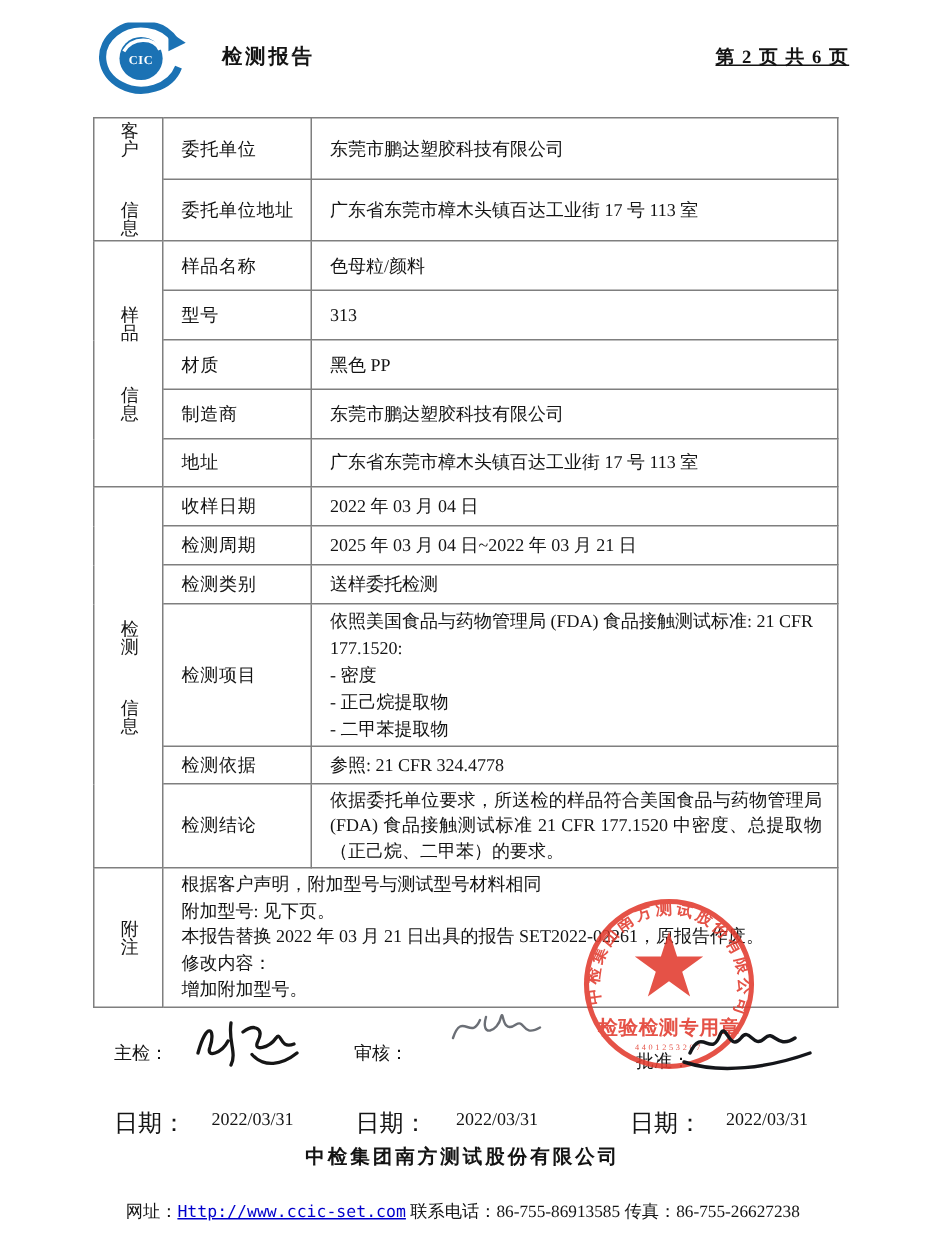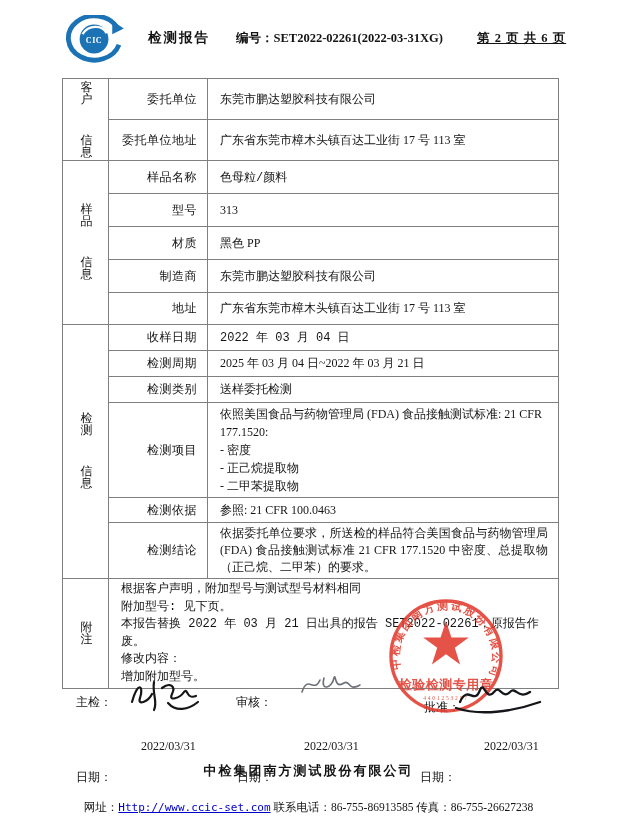--- a/index.html
+++ b/index.html
@@ -16,35 +16,35 @@
   table.rpt{
     position:absolute;left:62px;top:78px;width:496px;
     border-collapse:collapse;table-layout:fixed;
     font-size:12px;
   }
   table.rpt td{
     border:1px solid #7f7f7f;vertical-align:middle;
     padding:2px 10px 2px 12px;overflow:hidden;
   }
   table.rpt{border:1.5px solid #6b6b6b;}
-  tr.gb td{border-top:1.5px solid #6b6b6b;font-family:Liberation Mono, monospace;}
+  tr.gb td{border-top:1.5px solid #6b6b6b;}
   td.grp{
     text-align:center;padding:0;line-height:1;
   }
   .grp-inner{display:flex;flex-direction:column;align-items:center;justify-content:center;gap:29px;}
-  td.lbl{letter-spacing:0.5px;text-align:right;}
+  td.lbl{letter-spacing:0.5px;}
   .h34{height:34px}.h33{height:33px}.h32{height:32px}.h26{height:26px}
   .h90{height:90px}.h25{height:25px}.h50{height:50px}.h89{height:89px}
   td.multiline{vertical-align:middle;padding-top:4px;padding-bottom:4px;}
   .ln{line-height:18px;}
   .concl{line-height:17px;text-align:justify;}
   .note-ln{line-height:17.5px;}
   
   .sig-label{position:absolute;font-size:12px;}
-  .sig-date-label{position:absolute;font-size:12px;margin-top:30px;}
+  .sig-date-label{position:absolute;font-size:16px;}
   .sig-date{position:absolute;font-size:12px;}
   .sig-svg{position:absolute;}
   
   .stamp{position:absolute;left:386px;top:597px;width:120px;height:120px;opacity:0.88;z-index:6;}
   
   .ft-company{position:absolute;left:0;top:762px;width:617px;text-align:center;font-size:13px;font-weight:bold;letter-spacing:2px;}
   .ft-line2{position:absolute;left:0;top:783px;width:617px;text-align:center;font-size:11.5px;}
   .ft-line3{position:absolute;left:0;top:800px;width:617px;text-align:center;font-size:11.5px;}
   .ft-url{color:#0000cc;text-decoration:underline;font-family:"DejaVu Sans Mono","Liberation Mono",monospace;font-size:11px;margin-top:48px;}
 </style>
@@ -54,21 +54,20 @@
 <div class="page">
 
   <svg class="hdr-logo" viewBox="0 0 64 50">
     <path d="M55 13 A 27 23 0 1 0 57 31" stroke="#1b72b4" stroke-width="5" fill="none"></path>
     <polygon points="50,6 62,14 50,20" fill="#1b72b4"></polygon>
     <circle cx="31" cy="25" r="15" fill="#1b72b4"></circle>
     <path d="M19 20 C25 10 40 10 44 19" stroke="#ffffff" stroke-width="2.4" fill="none"></path>
     <text x="31" y="29" font-size="8.5" font-weight="bold" fill="#ffffff" text-anchor="middle" letter-spacing="0.5">CIC</text>
   </svg>
   <div class="hdr-title">检测报告</div>
-  <div class="hdr-no">编号：SET2022-02261(2022-03-31XG)</div>
   <div class="hdr-page">第 2 页 共 6 页</div>
 
   <table class="rpt">
     <colgroup>
         <col style="width:46px">
         <col style="width:99px">
         <col style="width:351px">
       </colgroup>
 
     <tbody>
@@ -136,21 +135,21 @@
       <td class="lbl">检测项目</td>
       <td class="multiline">
         <div class="ln">依照美国食品与药物管理局 (FDA) 食品接触测试标准: 21 CFR 177.1520:</div>
         <div class="ln">- 密度</div>
         <div class="ln">- 正己烷提取物</div>
         <div class="ln">- 二甲苯提取物</div>
       </td>
     </tr>
     <tr class="h25">
       <td class="lbl">检测依据</td>
-      <td>参照: 21 CFR 100.0463</td>
+      <td>参照: 21 CFR 324.4778</td>
     </tr>
     <tr class="h50">
       <td class="lbl">检测结论</td>
       <td class="multiline">
         <div class="concl">依据委托单位要求，所送检的样品符合美国食品与药物管理局 (FDA) 食品接触测试标准 21 CFR 177.1520 中密度、总提取物（正己烷、二甲苯）的要求。</div>
       </td>
     </tr>
 
     <tr class="h89 gb">
       <td class="grp">

